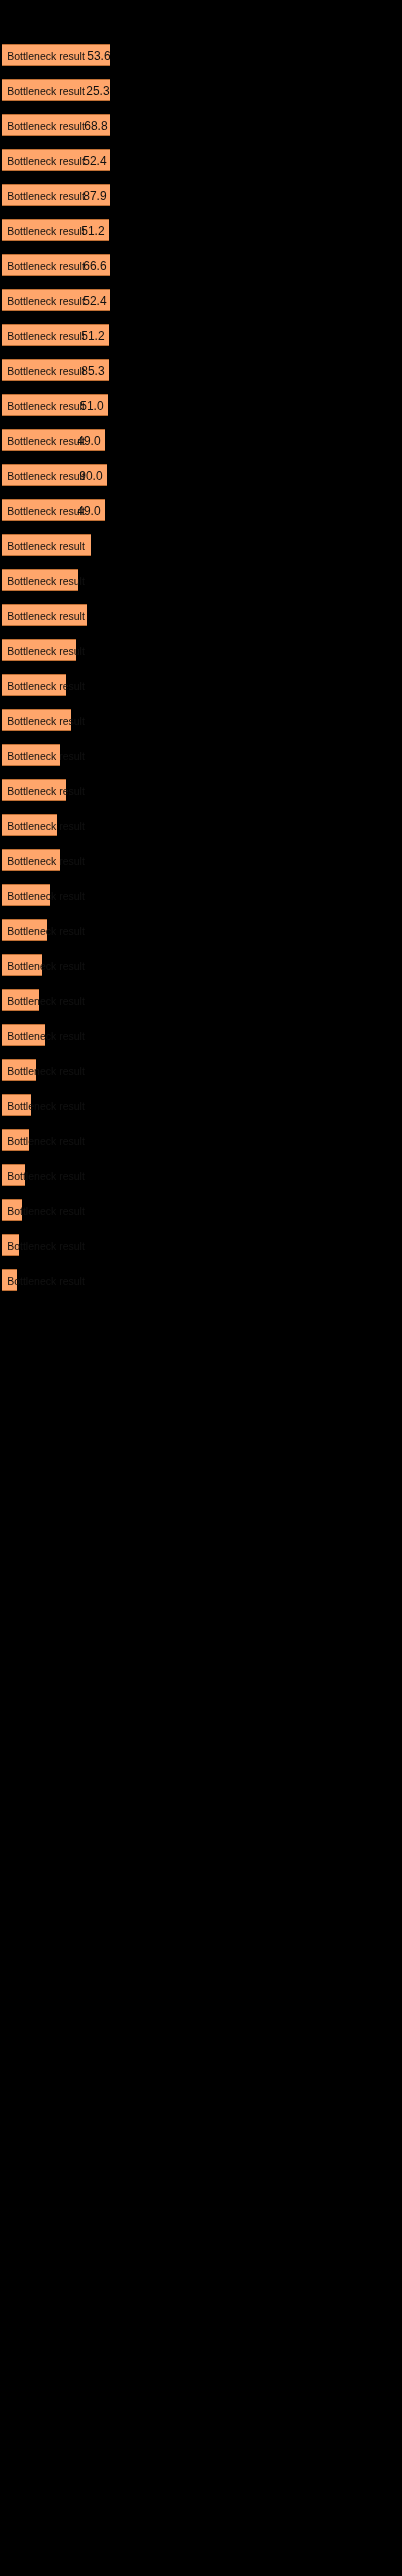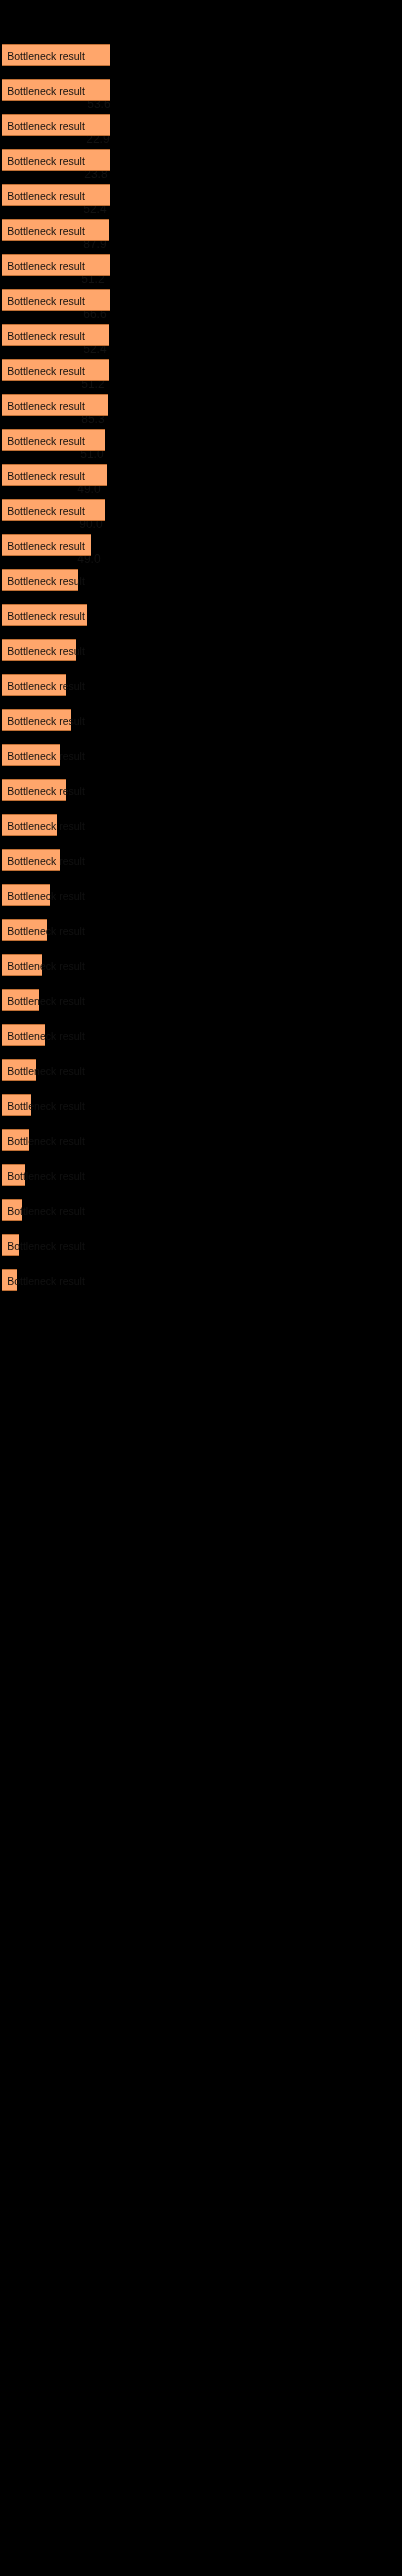--- a/index.html
+++ b/index.html
@@ -69,21 +69,20 @@
   .bar-value {
     position: absolute;
     right: 4.8px;
     top: 0px;
     height: 22px;
     line-height: 22px;
     font-size: 12px;
     color: #111111;
     white-space: nowrap;
     pointer-events: none;
-    margin-top: 48px;
   }
   .clip-mask {
     position: absolute;
     top: 0px;
     left: 110px;
     width: 292px;
     height: 2576px;
     background: #000000;
     z-index: 5;
     pointer-events: none;
@@ -100,27 +99,27 @@
   <div id="bars-area">
       <div class="bar-row">
         <div class="bar" style="width: 113px;">
           <span class="bar-label">Bottleneck result</span>
           <span class="bar-value">53.6</span>
         </div>
       </div>
       <div class="bar-row">
         <div class="bar" style="width: 112px;">
           <span class="bar-label">Bottleneck result</span>
-          <span class="bar-value">22.9</span>
+          <span class="bar-value">25.3</span>
         </div>
       </div>
       <div class="bar-row">
         <div class="bar" style="width: 110px;">
           <span class="bar-label">Bottleneck result</span>
-          <span class="bar-value">23.8</span>
+          <span class="bar-value">68.8</span>
         </div>
       </div>
       <div class="bar-row">
         <div class="bar" style="width: 109px;">
           <span class="bar-label">Bottleneck result</span>
           <span class="bar-value">52.4</span>
         </div>
       </div>
       <div class="bar-row">
         <div class="bar" style="width: 109px;">

